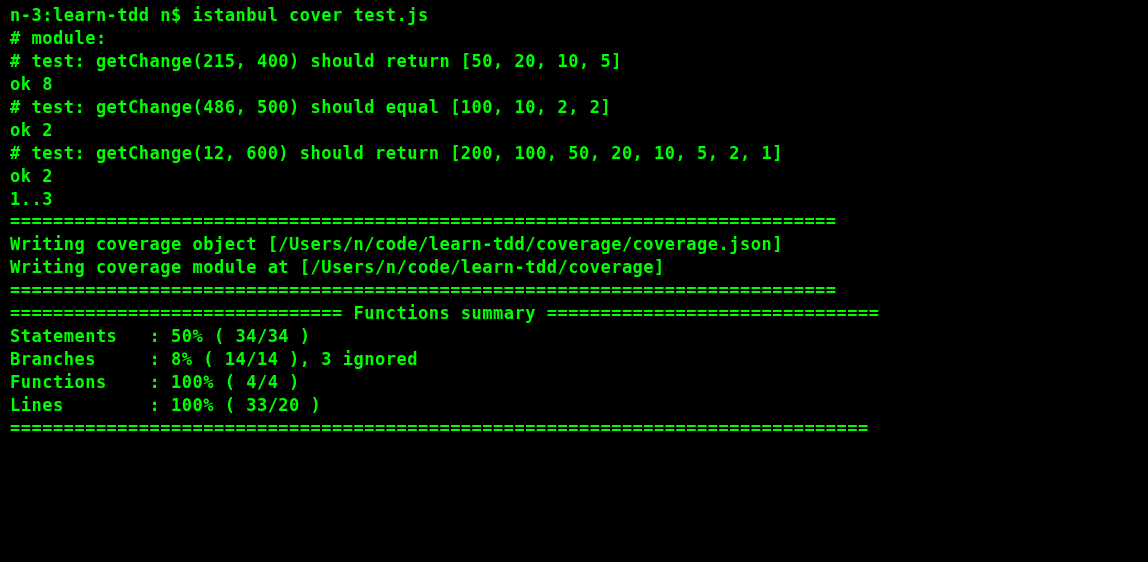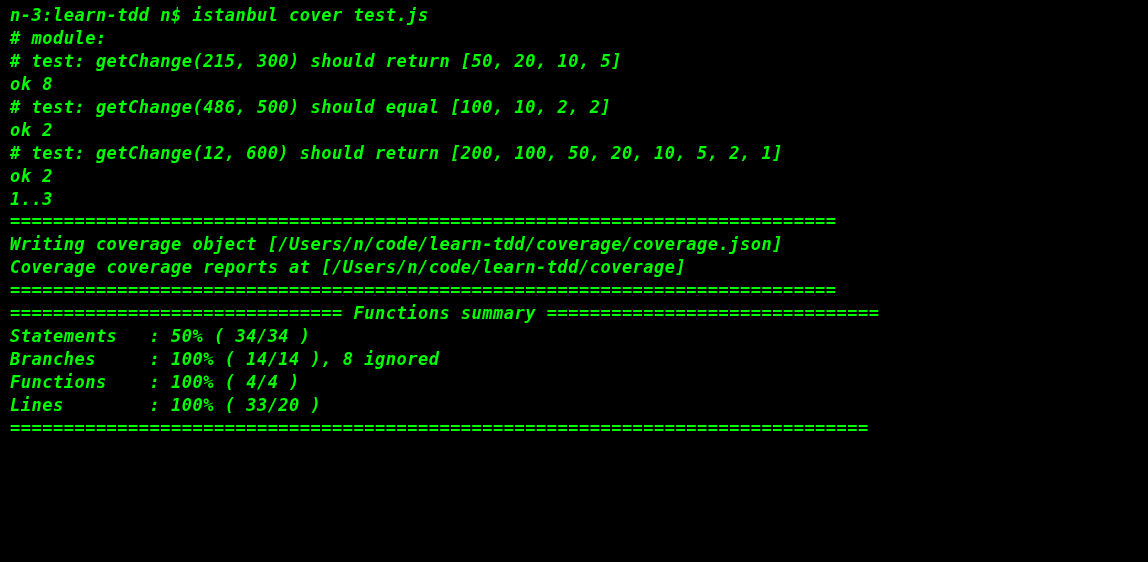--- a/index.html
+++ b/index.html
@@ -15,38 +15,37 @@
       color: #00ff00;
       padding: 4px 10px;
       width: 1148px;
       height: 562px;
       overflow: hidden;
       font-weight: bold;
       letter-spacing: 0.5px;
     }
     .line {
       white-space: pre;
-      font-style: italic;
     }
   </style>
 </head>
 <body>
 
 <div class="line">n-3:learn-tdd n$ istanbul cover test.js</div>
 <div class="line"># module:</div>
-<div class="line"># test: getChange(215, 300) should return [50, 20, 10, 5]</div>
+<div class="line"># test: getChange(215, 400) should return [50, 20, 10, 5]</div>
 <div class="line">ok 8</div>
 <div class="line"># test: getChange(486, 500) should equal [100, 10, 2, 2]</div>
 <div class="line">ok 2</div>
 <div class="line"># test: getChange(12, 600) should return [200, 100, 50, 20, 10, 5, 2, 1]</div>
 <div class="line">ok 2</div>
 <div class="line">1..3</div>
 <div class="line">=============================================================================</div>
 <div class="line">Writing coverage object [/Users/n/code/learn-tdd/coverage/coverage.json]</div>
-<div class="line">Coverage coverage reports at [/Users/n/code/learn-tdd/coverage]</div>
+<div class="line">Writing coverage module at [/Users/n/code/learn-tdd/coverage]</div>
 <div class="line">=============================================================================</div>
 <div class="line"></div>
 <div class="line">=============================== Functions summary ===============================</div>
 <div class="line">Statements   : 50% ( 34/34 )</div>
-<div class="line">Branches     : 100% ( 14/14 ), 8 ignored</div>
+<div class="line">Branches     : 8% ( 14/14 ), 3 ignored</div>
 <div class="line">Functions    : 100% ( 4/4 )</div>
 <div class="line">Lines        : 100% ( 33/20 )</div>
 <div class="line">================================================================================</div>
 
 </body></html>

